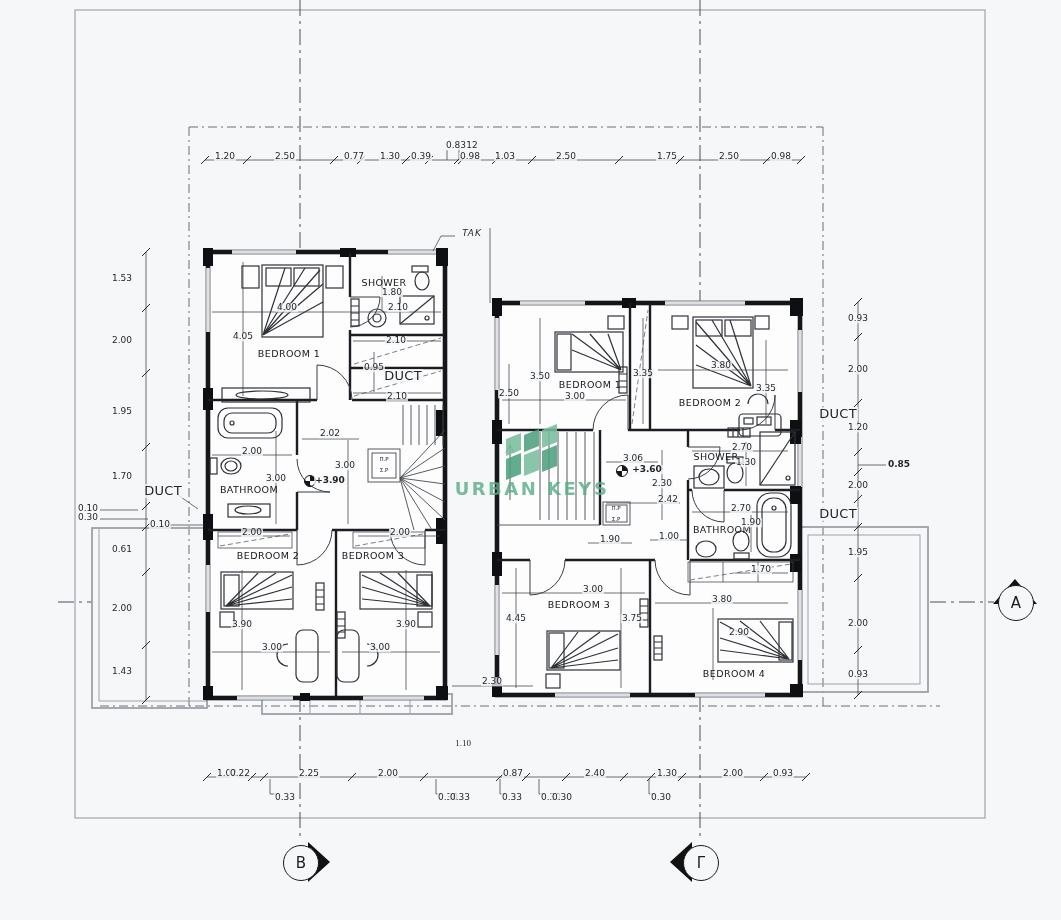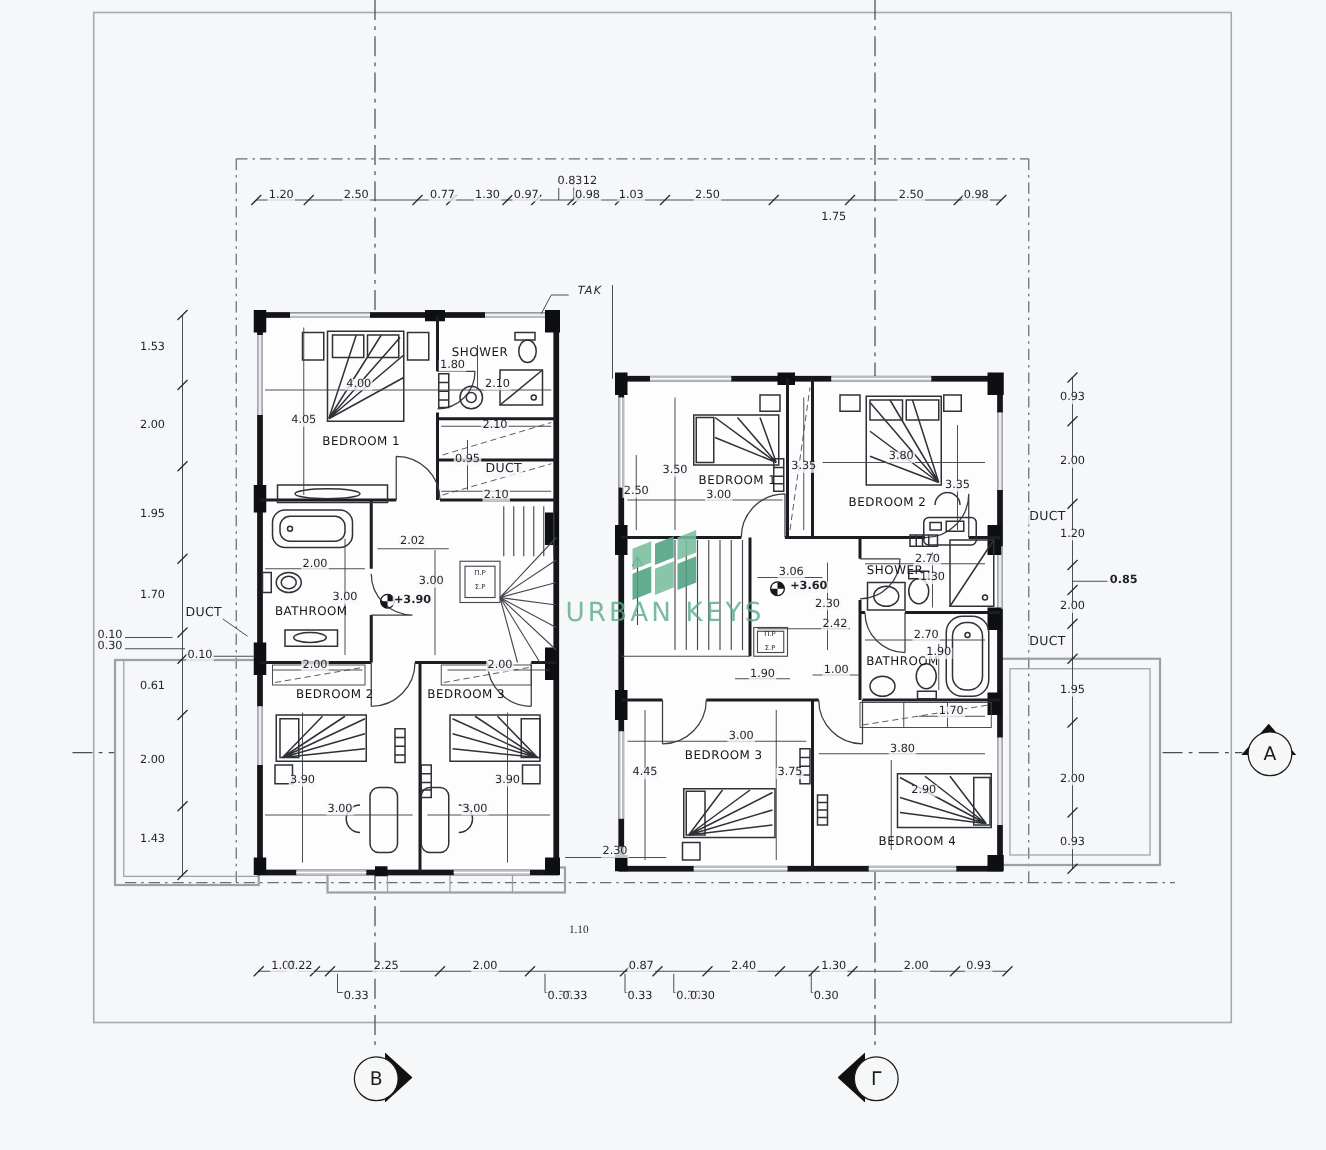--- a/index.html
+++ b/index.html
@@ -25,28 +25,28 @@
   .dl{stroke:#3f4247;stroke-width:0.75;fill:none}
   .tick{stroke:#25272b;stroke-width:1}
   .lvl{fill:#15161a;stroke:none}
   .lvlc{fill:none;stroke:#15161a;stroke-width:1}
   .wma{fill:#79bd9d;opacity:0.88}
   .wmb{fill:#4ea181;opacity:0.88}
   
   .lbl{position:absolute;transform:translate(-50%,-50%);font-size:9px;color:#1f2126;
        background:rgba(246,247,249,0.78);padding:0 1px;white-space:nowrap;line-height:1.05;z-index:3}
   .room{font-size:9.5px;letter-spacing:.4px;color:#15161a;background:transparent}
-  .duct{font-size:10px;letter-spacing:.3px}
+  .duct{font-size:13px;letter-spacing:.3px}
   .level{font-weight:bold}
   .tiny{font-size:5.5px;background:transparent}
   .tak{letter-spacing:1px}
   .dimb{font-weight:bold}
   
   #watermark{position:absolute;left:442px;top:478px;width:180px;text-align:center;
-    font-size:21px;font-weight:normal;letter-spacing:2.5px;opacity:.8;z-index:4}
+    font-size:18px;font-weight:bold;letter-spacing:2.5px;opacity:.8;z-index:4}
   
   .marker{position:absolute;width:34px;height:34px;border:1.6px solid #1c1c1c;border-radius:50%;
     background:#f6f7f9;display:flex;align-items:center;justify-content:center;
     font-size:15px;color:#1c1c1c;z-index:6}
   .mtri{position:absolute;background:#111;z-index:5}
   #tri-b{left:308px;top:842px;width:22px;height:40px;clip-path:polygon(0 0,100% 50%,0 100%)}
   #tri-g{left:670px;top:842px;width:22px;height:40px;clip-path:polygon(100% 0,0 50%,100% 100%)}
   #tri-a{left:993px;top:579px;width:44px;height:25px;clip-path:polygon(50% 0,0 100%,100% 100%)}
   #marker-b{left:283px;top:845px}
   #marker-g{left:683px;top:845px}
@@ -360,27 +360,27 @@
       <span class="lbl level" style="left: 330px; top: 481px;">+3.90</span>
       <span class="lbl level" style="left: 647px; top: 470px;">+3.60</span>
       <span class="lbl tiny" style="left: 384px; top: 460px;">Π.Ρ</span>
       <span class="lbl tiny" style="left: 384px; top: 471px;">Σ.Ρ</span>
       <span class="lbl tiny" style="left: 616px; top: 509px;">Π.Ρ</span>
       <span class="lbl tiny" style="left: 616px; top: 520px;">Σ.Ρ</span>
       <span class="lbl dim" style="left: 225px; top: 157px;">1.20</span>
       <span class="lbl dim" style="left: 285px; top: 157px;">2.50</span>
       <span class="lbl dim" style="left: 354px; top: 157px;">0.77</span>
       <span class="lbl dim" style="left: 390px; top: 157px;">1.30</span>
-      <span class="lbl dim" style="left: 421px; top: 157px;">0.97</span>
+      <span class="lbl dim" style="left: 421px; top: 157px;">0.39</span>
       <span class="lbl dim" style="left: 456px; top: 146px;">0.83</span>
       <span class="lbl dim" style="left: 472px; top: 146px;">12</span>
       <span class="lbl dim" style="left: 470px; top: 157px;">0.98</span>
       <span class="lbl dim" style="left: 505px; top: 157px;">1.03</span>
       <span class="lbl dim" style="left: 566px; top: 157px;">2.50</span>
-      <span class="lbl dim" style="left: 667px; top: 157px; margin-top: 18px;">1.75</span>
+      <span class="lbl dim" style="left: 667px; top: 157px;">1.75</span>
       <span class="lbl dim" style="left: 729px; top: 157px;">2.50</span>
       <span class="lbl dim" style="left: 781px; top: 157px;">0.98</span>
       <span class="lbl dim" style="left: 227px; top: 774px;">1.02</span>
       <span class="lbl dim" style="left: 240px; top: 774px;">0.22</span>
       <span class="lbl dim" style="left: 309px; top: 774px;">2.25</span>
       <span class="lbl dim" style="left: 388px; top: 774px;">2.00</span>
       <span class="lbl dim" style="left: 463px; top: 744px; font-family: Liberation Serif, serif;">1.10</span>
       <span class="lbl dim" style="left: 513px; top: 774px;">0.87</span>
       <span class="lbl dim" style="left: 595px; top: 774px;">2.40</span>
       <span class="lbl dim" style="left: 667px; top: 774px;">1.30</span>
@@ -404,21 +404,21 @@
       <span class="lbl dim" style="left: 88px; top: 518px;">0.30</span>
       <span class="lbl dim" style="left: 160px; top: 525px;">0.10</span>
       <span class="lbl dim" style="left: 858px; top: 319px;">0.93</span>
       <span class="lbl dim" style="left: 858px; top: 370px;">2.00</span>
       <span class="lbl dim" style="left: 858px; top: 428px;">1.20</span>
       <span class="lbl dimb" style="left: 899px; top: 465px; text-align: center;">0.85</span>
       <span class="lbl dim" style="left: 858px; top: 486px;">2.00</span>
       <span class="lbl dim" style="left: 858px; top: 553px;">1.95</span>
       <span class="lbl dim" style="left: 858px; top: 624px;">2.00</span>
       <span class="lbl dim" style="left: 858px; top: 675px;">0.93</span>
-      <span class="lbl dim" style="left: 362px; top: 293px;">1.80</span>
+      <span class="lbl dim" style="left: 392px; top: 293px;">1.80</span>
       <span class="lbl dim" style="left: 287px; top: 308px;">4.00</span>
       <span class="lbl dim" style="left: 398px; top: 308px;">2.10</span>
       <span class="lbl dim" style="left: 243px; top: 337px;">4.05</span>
       <span class="lbl dim" style="left: 396px; top: 341px;">2.10</span>
       <span class="lbl dim" style="left: 374px; top: 368px;">0.95</span>
       <span class="lbl dim" style="left: 397px; top: 397px;">2.10</span>
       <span class="lbl dim" style="left: 330px; top: 434px;">2.02</span>
       <span class="lbl dim" style="left: 252px; top: 452px;">2.00</span>
       <span class="lbl dim" style="left: 345px; top: 466px;">3.00</span>
       <span class="lbl dim" style="left: 276px; top: 479px;">3.00</span>

